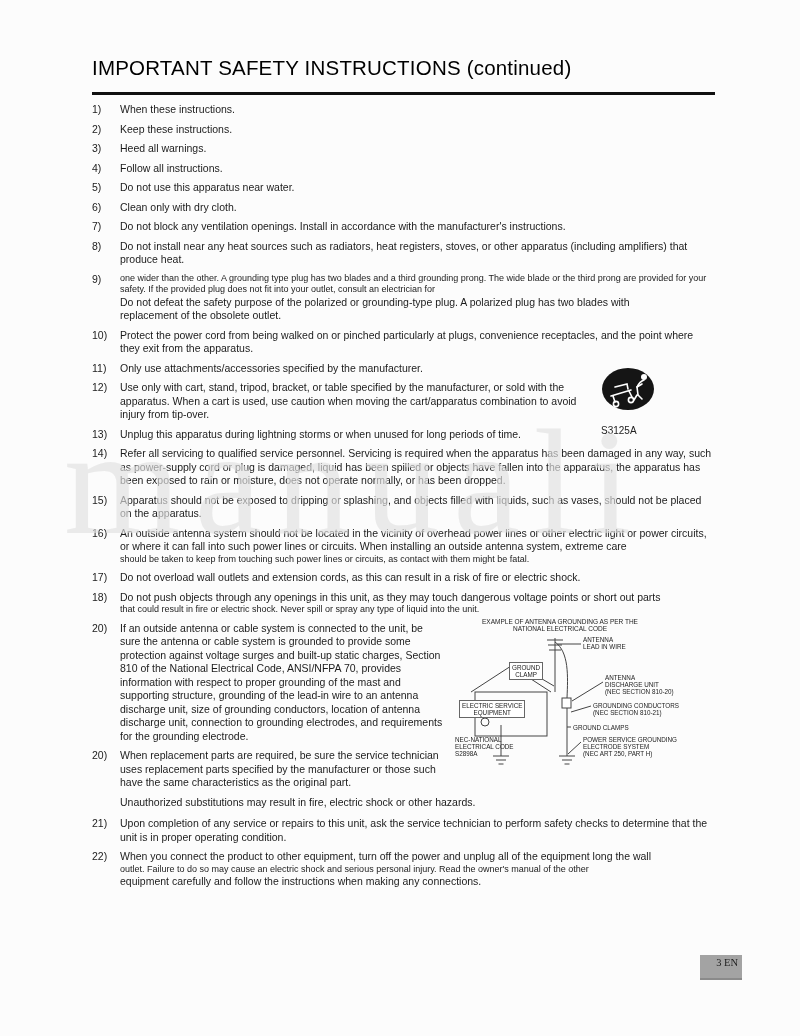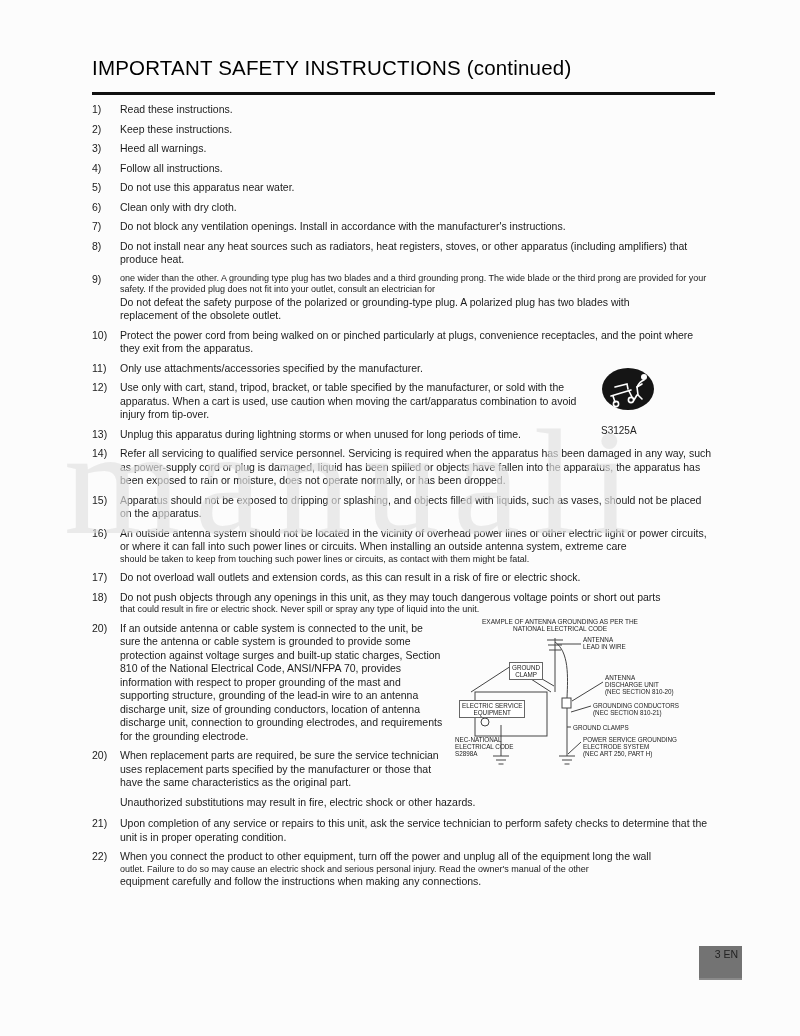--- a/index.html
+++ b/index.html
@@ -37,35 +37,35 @@
   .dl.box { border:1px solid #666; background:#fff; padding:1px 2px; text-align:center; }
 
   
   .watermark {
     position:absolute; left:64px; top:396px; z-index:5;
     font-family:"Liberation Serif", serif; font-size:150px; letter-spacing:14px;
     color:rgba(225,225,225,0.65); pointer-events:none; user-select:none; white-space:nowrap;
   }
 
   .pagenum { position:absolute; right:58px; bottom:56px; font-size:10.5px; color:#222; }
-  .pagenum span { display:inline-block; background:#737373; padding:2px 4px 18px 16px; border-bottom:2px solid #8a8a8a; }
+  .pagenum span { display:inline-block; background:#a3a3a3; padding:2px 4px 10px 16px; border-bottom:2px solid #8a8a8a;font-family:Liberation Serif, serif; }
 </style>
 </head>
 <body>
 
 <div class="page">
   <div class="watermark">manuali</div>
 
   <h1 class="title">IMPORTANT SAFETY INSTRUCTIONS (continued)</h1>
   <div class="rule"></div>
 
   <div class="list" id="instructions-list">
       <div class="item">
         <span class="num">1)</span>
-        <span class="seg n">Read these instructions.</span>
+        <span class="seg n">When these instructions.</span>
       </div>
       <div class="item">
         <span class="num">2)</span>
         <span class="seg n">Keep these instructions.</span>
       </div>
       <div class="item">
         <span class="num">3)</span>
         <span class="seg n">Heed all warnings.</span>
       </div>
       <div class="item">
@@ -198,21 +198,21 @@
     <div class="dl box" style="left:4px; top:82px;">ELECTRIC SERVICE
 EQUIPMENT</div>
     <div class="dl" style="left:0px; top:118px;">NEC-NATIONAL
 ELECTRICAL CODE
 S2898A</div>
   </div>
 <span class="seg n">If an outside antenna or cable system is connected to the unit, be sure the antenna or cable system is grounded to provide some protection against voltage surges and built-up static charges, Section 810 of the National Electrical Code, ANSI/NFPA 70, provides information with respect to proper grounding of the mast and supporting structure, grounding of the lead-in wire to an antenna discharge unit, size of grounding conductors, location of antenna discharge unit, connection to grounding electrodes, and requirements for the grounding electrode.</span>
       </div>
       <div class="item">
         <span class="num">20)</span>
-        <span class="seg n">When replacement parts are required, be sure the service technician uses replacement parts specified by the manufacturer or those that have the same characteristics as the original part.</span>
+        <span class="seg n">When replacement parts are required, be sure the service technician uses replacement parts specified by the manufacturer or those such have the same characteristics as the original part.</span>
       </div>
       <div class="after">Unauthorized substitutions may result in fire, electric shock or other hazards.</div>
       <div class="item">
         <span class="num">21)</span>
         <span class="seg n">Upon completion of any service or repairs to this unit, ask the service technician to perform safety checks to determine that the unit is in proper operating condition.</span>
       </div>
       <div class="item">
         <span class="num">22)</span>
         <span class="seg n">When you connect the product to other equipment, turn off the power and unplug all of the equipment long the wall</span>
         <span class="seg s">outlet. Failure to do so may cause an electric shock and serious personal injury. Read the owner's manual of the other</span>

